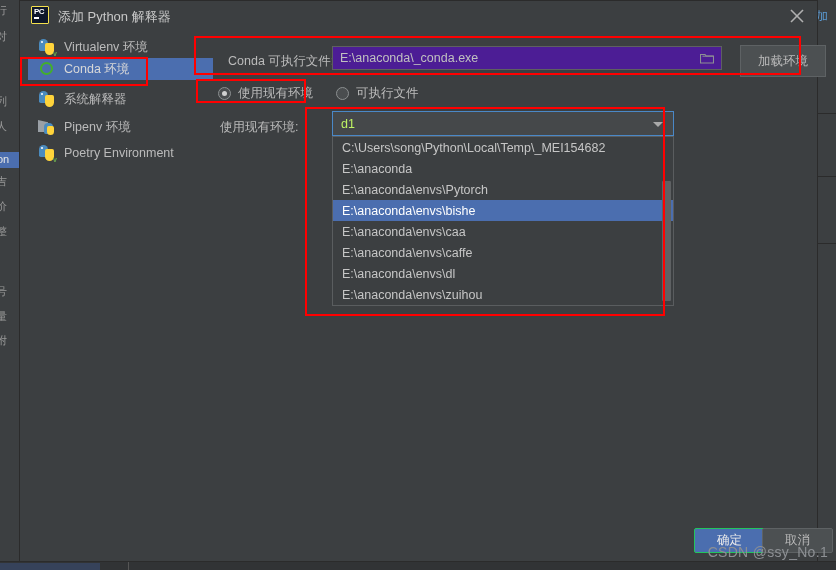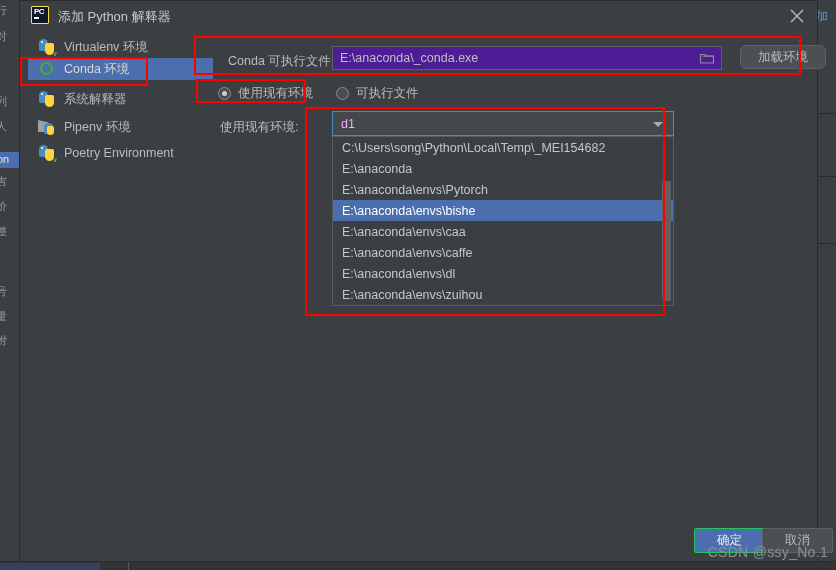--- a/index.html
+++ b/index.html
@@ -237,25 +237,25 @@
   }
   #browse-icon {
     position: absolute;
     right: 7px; top: 5px;
     width: 14px; height: 12px;
     cursor: pointer;
   }
   #load-env-button {
     position: absolute;
     left: 535px; top: 13px;
-    width: 86px; height: 24px;
+    width: 86px; height: 32px;
     background: #4c5052;
     border: 1px solid #5e6264;
     box-sizing: border-box;
-    border-radius: 6px;
+    border-radius: 0;
     color: #bbbbbb;
     font-size: 12.5px;
     font-family: "Liberation Sans", sans-serif;
     cursor: pointer;
   }
 
   
   #radio-row { position: absolute; left: 13px; top: 51px; height: 20px; }
   .radio-opt {
     position: absolute;
@@ -294,21 +294,21 @@
     background: #45484a;
     border: 1px solid #4a88c7;
     box-sizing: border-box;
     display: flex;
     align-items: center;
     cursor: pointer;
   }
   #env-combo-value {
     margin-left: 8px;
     font-size: 12.5px;
-    color: #f0abfc;
+    color: #bef264;
   }
   #combo-arrow {
     position: absolute;
     right: 10px; top: 10px;
     width: 0; height: 0;
     border-left: 5px solid transparent;
     border-right: 5px solid transparent;
     border-top: 5px solid #a9a9a9;
   }
 

